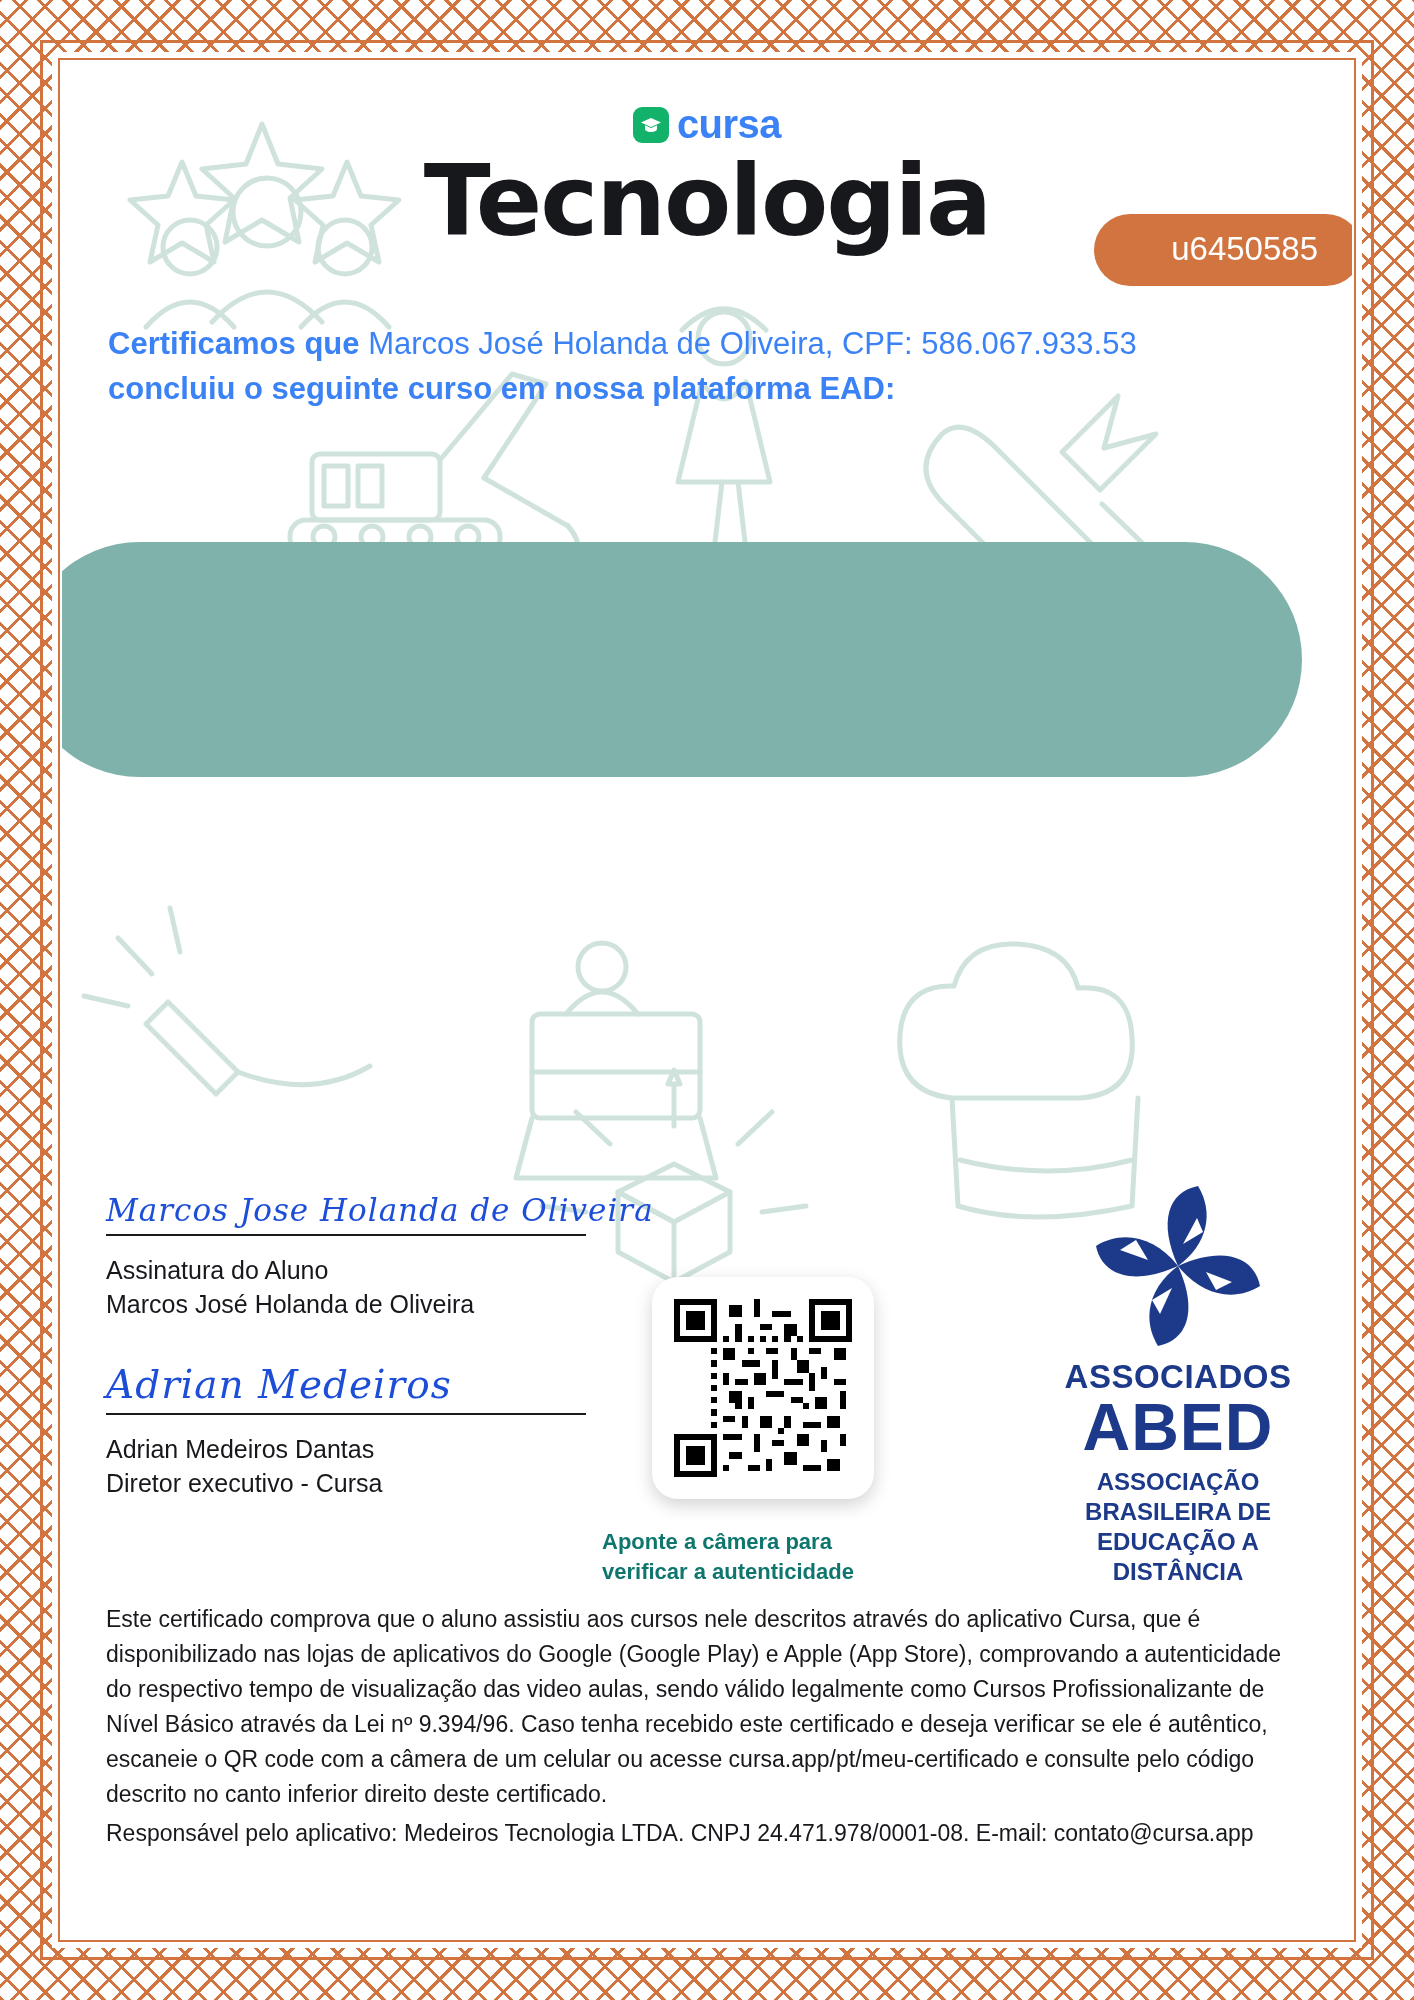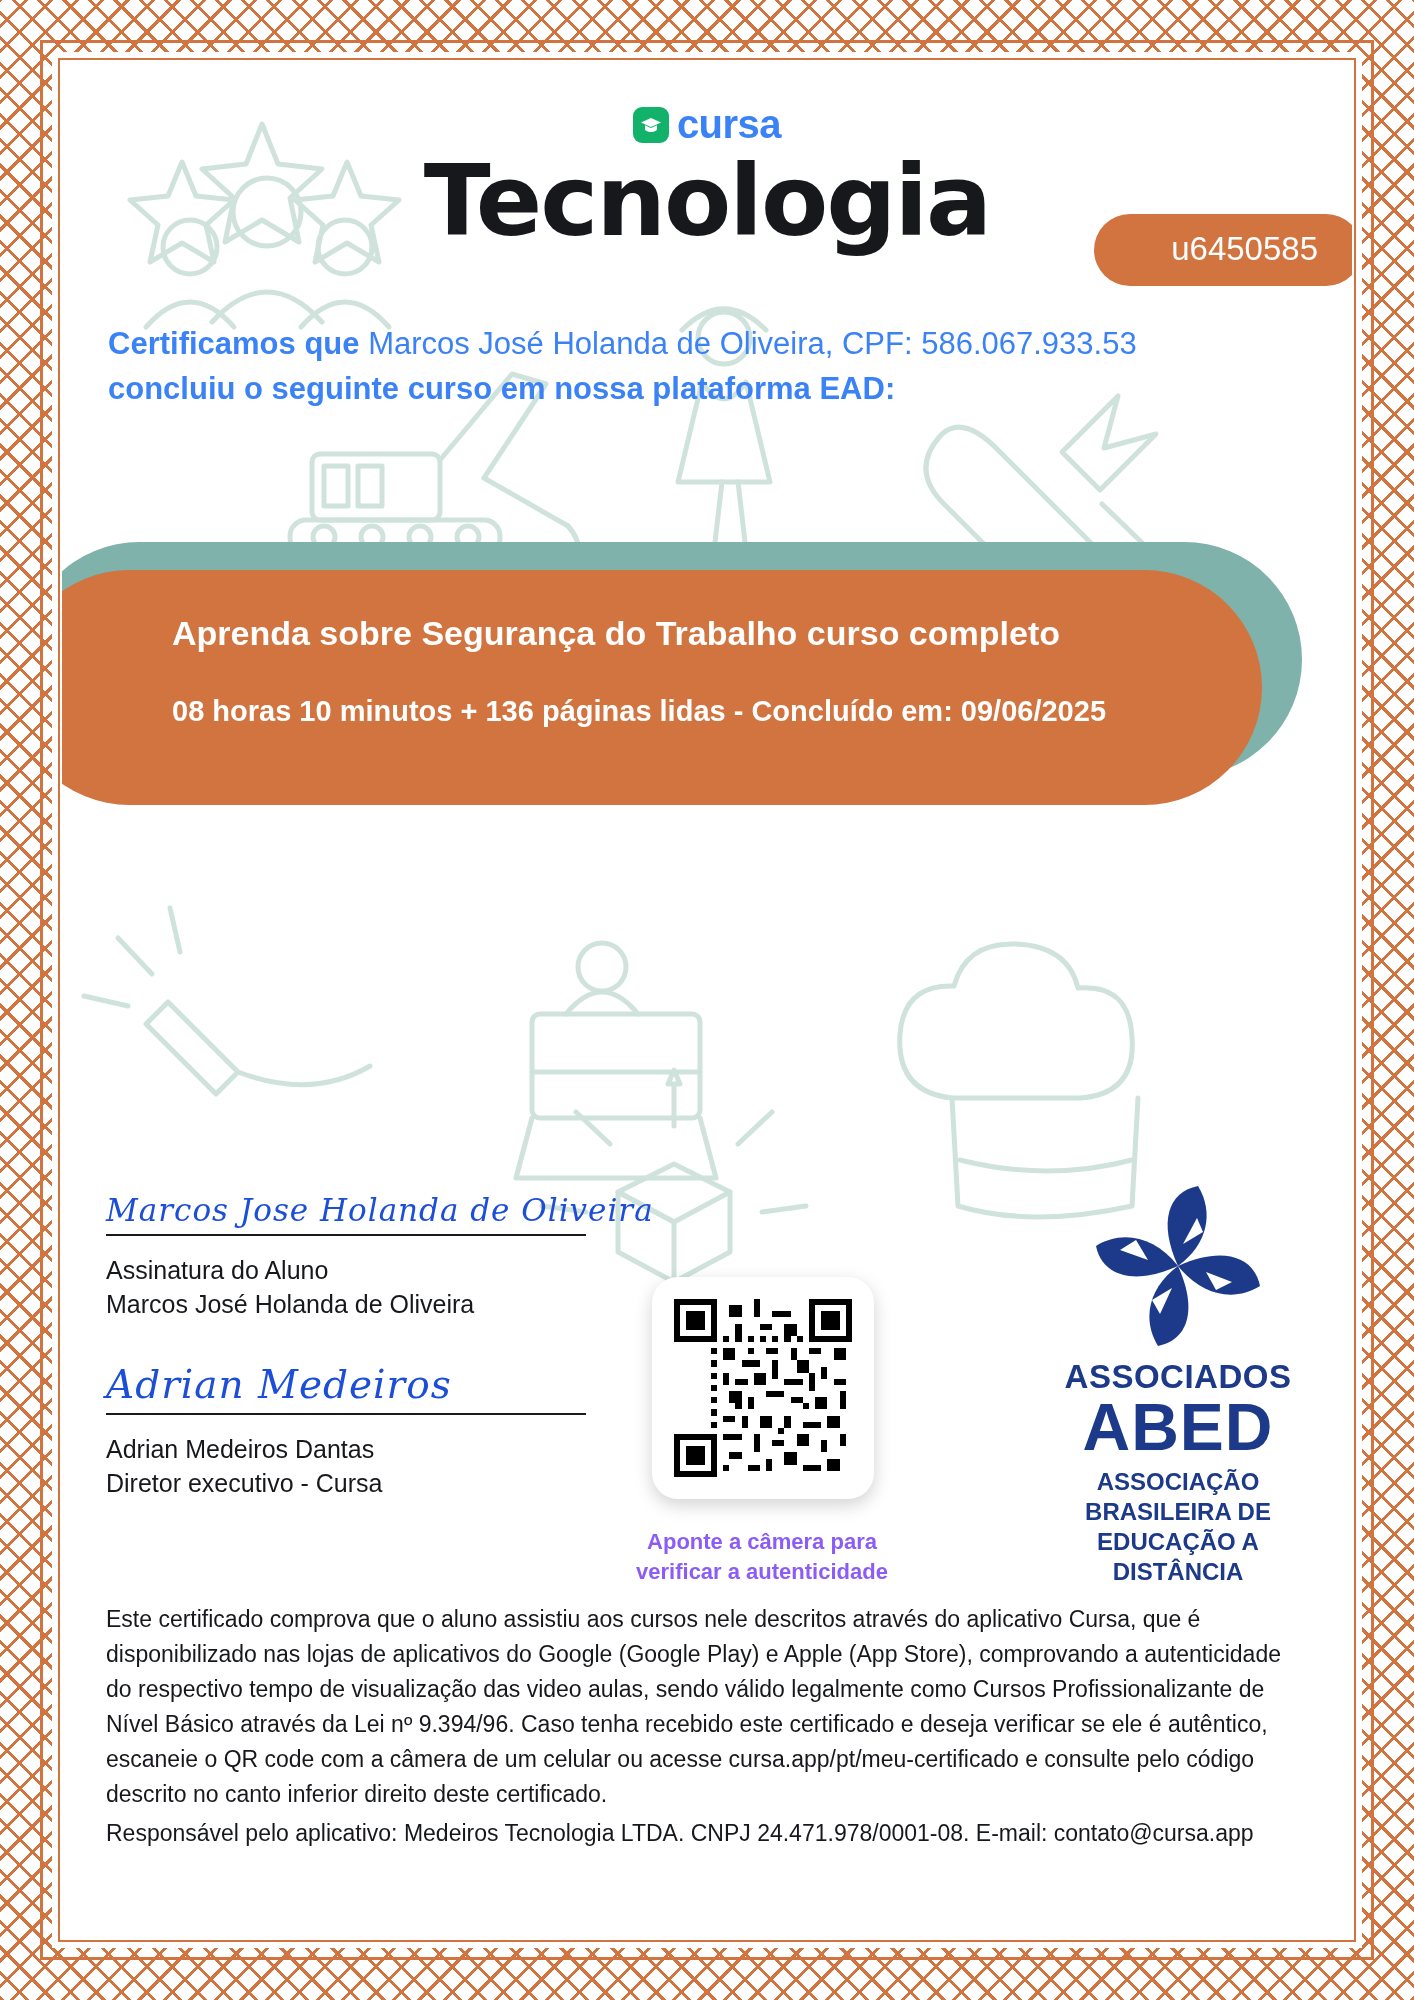--- a/index.html
+++ b/index.html
@@ -214,24 +214,23 @@
     box-shadow: 0 6px 18px rgba(0,0,0,0.18);
     display: flex;
     align-items: center;
     justify-content: center;
   }
   .qr-caption {
     position: absolute;
     left: 540px;
     top: 1465px;
     width: 320px;
-    text-align: center;
     font-size: 22px;
     font-weight: 700;
-    color: #8b5cf6;
+    color: #0f766e;
     line-height: 1.35;
   }
 
   
   .abed {
     position: absolute;
     right: 24px;
     top: 1120px;
     width: 300px;
     text-align: center;
@@ -352,24 +351,20 @@
 
     <div class="code-badge">u6450585</div>
 
     <div class="intro">
       <span>Certificamos que </span><span class="light">Marcos José Holanda de Oliveira, CPF: 586.067.933.53</span><br>
       <span>concluiu o seguinte curso em nossa plataforma EAD:</span>
     </div>
 
     <div class="banner-wrap">
       <div class="banner-back"></div>
-      <div class="banner-front">
-        <div class="banner-title">Aprenda sobre Segurança do Trabalho curso completo</div>
-        <div class="banner-sub">08 horas 10 minutos + 136 páginas lidas - Concluído em: 09/06/2025</div>
-      </div>
     </div>
 
     <div class="sign-block">
       <div class="sig-script">Marcos Jose Holanda de Oliveira</div>
       <div class="sig-line"></div>
       <div class="sig-label">
         <div>Assinatura do Aluno</div>
         <div>Marcos José Holanda de Oliveira</div>
       </div>
     </div>

